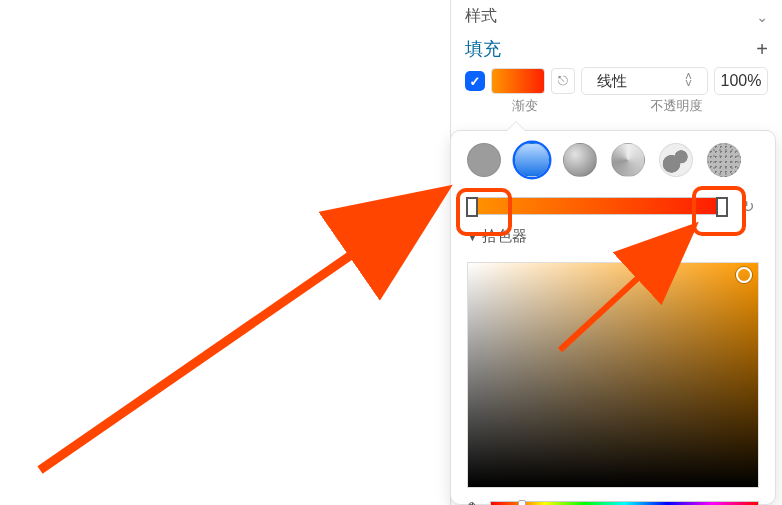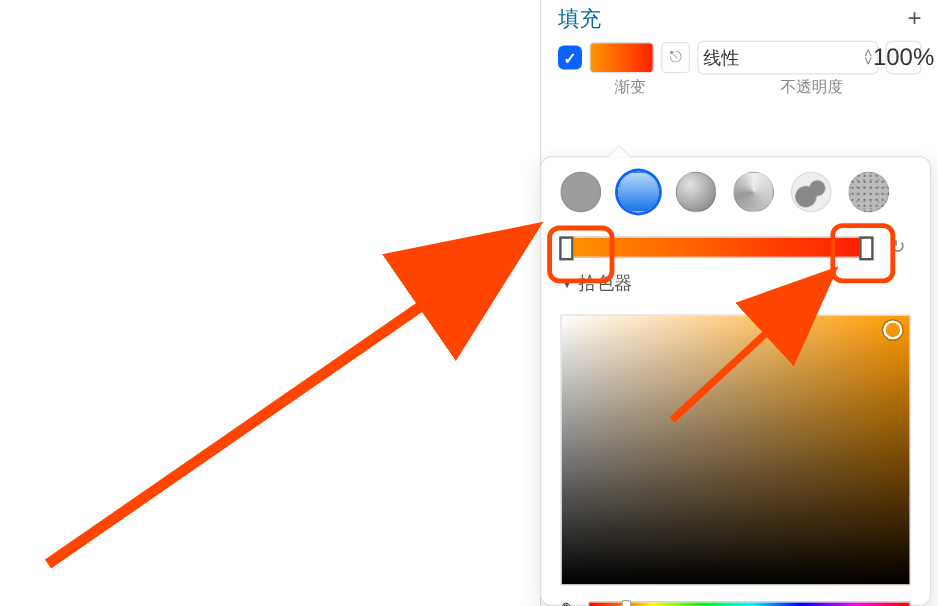--- a/index.html
+++ b/index.html
@@ -36,27 +36,27 @@
     .swatch {
       width: 54px; height: 26px; border-radius: 4px; border: 1px solid #ddd;
       background: linear-gradient(90deg, #ff9500 0%, #ff2200 100%);
     }
     .link-icon {
       width: 24px; height: 26px; display:flex; align-items:center; justify-content:center;
       border:1px solid #e3e3e3; border-radius:4px; color:#888; font-size:13px;
     }
     .type-select {
       flex: 1; height: 28px; border: 1px solid #e3e3e3; border-radius: 5px;
-      background: #fff; padding: 0 4px; display:flex; align-items:center; justify-content:space-between;
+      background: #fff; padding: 0 15px; display:flex; align-items:center; justify-content:space-between;
       font-size: 15px;
     }
     .stepper { font-size: 12px; color:#888; line-height:7px; }
     .opacity {
-      width: 30px; height: 28px; border: 1px solid #e3e3e3; border-radius:5px;
-      display:flex; align-items:center; justify-content:center; font-size:20px;
+      width: 54px; height: 28px; border: 1px solid #e3e3e3; border-radius:5px;
+      display:flex; align-items:center; justify-content:center; font-size:16px;
     }
     .labels-row {
       display:flex; padding: 2px 14px 0; gap:20px; font-size:13px; color:#888;
     }
     .labels-row > div:nth-child(1){ width:80px; text-align:center; margin-left:20px;}
     .labels-row > div:nth-child(2){ flex:1; text-align:center; }
     .labels-row > div:nth-child(3){ width:58px; text-align:center;font-weight:bold; }
 
     .popover {
       position: absolute; left: 450px; top: 130px; width: 326px; height: 375px;
@@ -133,20 +133,24 @@
       border:1px solid #aaa; border-radius:2px;}
 
     .arrow-svg { position:absolute; left:0; top:0; pointer-events:none; }
   </style>
 </head>
 <body>
 
 <div class="canvas-area"></div>
 
 <div class="sidebar">
+  <div class="section-header">
+    <span>样式</span>
+    <span class="chev">⌄</span>
+  </div>
 
   <div class="fill-title-row">
     <span class="fill-title">填充</span>
     <span class="plus">+</span>
   </div>
 
   <div class="fill-controls">
     <div class="checkbox">
       <span class="check">✓</span>
     </div>

